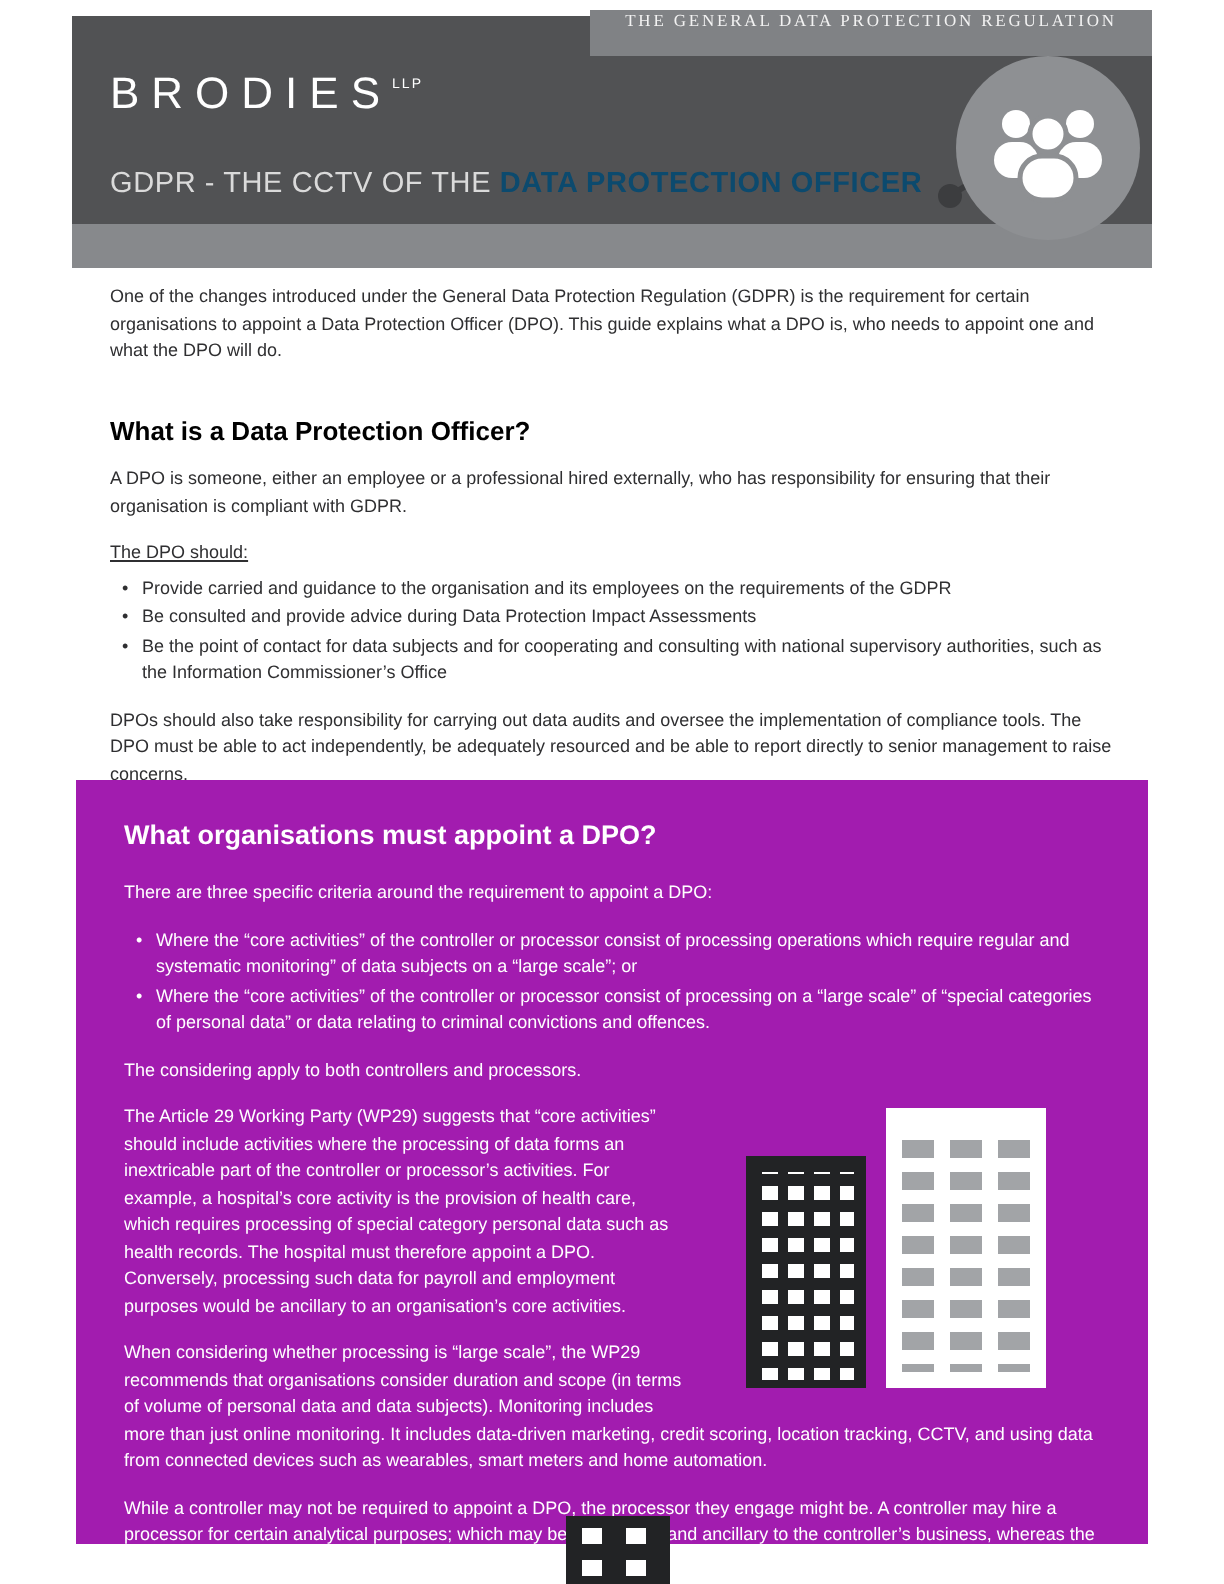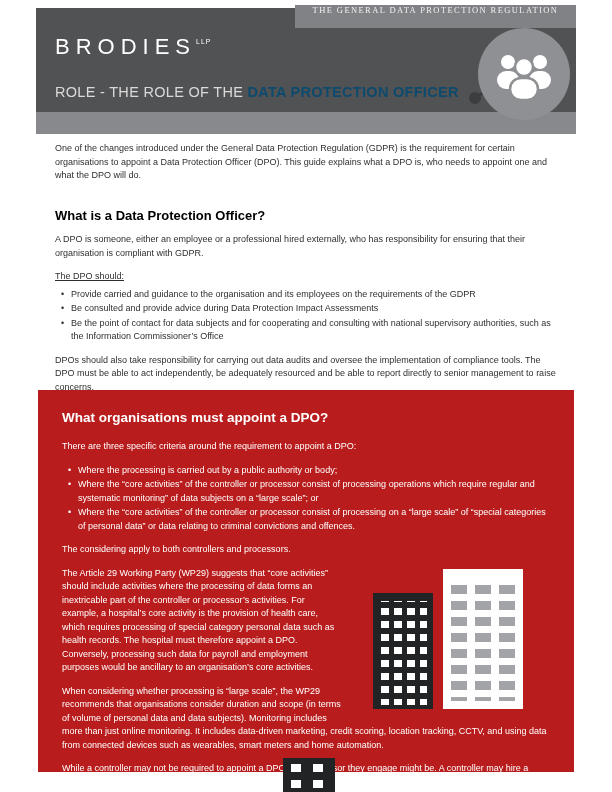--- a/index.html
+++ b/index.html
@@ -27,21 +27,21 @@
   .badge{position:absolute;left:466px;top:24px;z-index:4;}
   
   .body-copy{position:absolute;left:55px;top:142px;width:506px;font-size:9px;line-height:1.5;}
   .body-copy p{margin:0 0 10px 0;}
   .sec-heading{font-size:13px;font-weight:700;color:#000000;margin:23px 0 8px 0;}
   ul.blist{list-style:none;margin:4px 0 10px 0;padding:0 0 0 6px;}
   ul.blist li{position:relative;padding-left:10px;margin:0 0 1px 0;}
   ul.blist li::before{content:"•";position:absolute;left:0;top:0;}
   
   .graybox{
-    position:absolute;left:38px;top:390px;width:536px;height:382px;background:#b91c1c;
+    position:absolute;left:38px;top:390px;width:536px;height:382px;background:#a21caf;
     box-sizing:border-box;padding:18px 26px 14px 24px;color:#ffffff;font-size:9px;line-height:1.5;z-index:1;
   }
   .graybox h2{font-size:13.5px;font-weight:700;margin:0 0 12px 0;color:#ffffff;}
   .graybox p{margin:0 0 10px 0;}
   .graybox ul.blist li::before{color:#ffffff;}
   .skyline{float:right;width:175px;height:140px;margin:2px 18px 6px 14px;}
   .mini-building{position:absolute;left:283px;top:758px;width:52px;height:34px;z-index:2;}
 </style>
 </head>
 <body>
@@ -53,21 +53,21 @@
 
   <div class="tagband">
     <span>THE GENERAL DATA PROTECTION REGULATION</span>
   </div>
 
   <div class="logo">
     <span>BRODIES</span><sup>LLP</sup>
   </div>
 
   <div class="doc-title">
-    <span>ROLE - THE ROLE OF THE </span><b>DATA PROTECTION OFFICER</b>
+    <span>GDPR - THE CCTV OF THE </span><b>DATA PROTECTION OFFICER</b>
   </div>
 
   <div class="badge">
     <svg width="110" height="110" viewBox="0 0 110 110">
       <line x1="12" y1="72" x2="28" y2="62" stroke="#3c3d3f" stroke-width="3"></line>
       <circle cx="9" cy="74" r="6" fill="#3c3d3f"></circle>
       <circle cx="58" cy="50" r="46" fill="#8e9093"></circle>
 
       <circle cx="42" cy="38" r="7" fill="#ffffff"></circle>
       <rect x="31" y="47" width="22" height="18" rx="9" fill="#ffffff"></rect>
@@ -97,21 +97,20 @@
 
     <p>DPOs should also take responsibility for carrying out data audits and oversee the implementation of compliance tools. The DPO must be able to act independently, be adequately resourced and be able to report directly to senior management to raise concerns.</p>
   </div>
 
   <div class="graybox">
     <h2>What organisations must appoint a DPO?</h2>
 
     <p>There are three specific criteria around the requirement to appoint a DPO:</p>
 
     <ul class="blist">
-      <li>Where the processing is carried out by a public authority or body;</li>
       <li>Where the “core activities” of the controller or processor consist of processing operations which require regular and systematic monitoring” of data subjects on a “large scale”; or</li>
       <li>Where the “core activities” of the controller or processor consist of processing on a “large scale” of “special categories of personal data” or data relating to criminal convictions and offences.</li>
     </ul>
 
     <p>The considering apply to both controllers and processors.</p>
 
     <div class="skyline">
       <svg width="175" height="140" viewBox="0 0 175 140">
         <defs>
           <pattern id="winGray" width="24" height="16" patternUnits="userSpaceOnUse">

